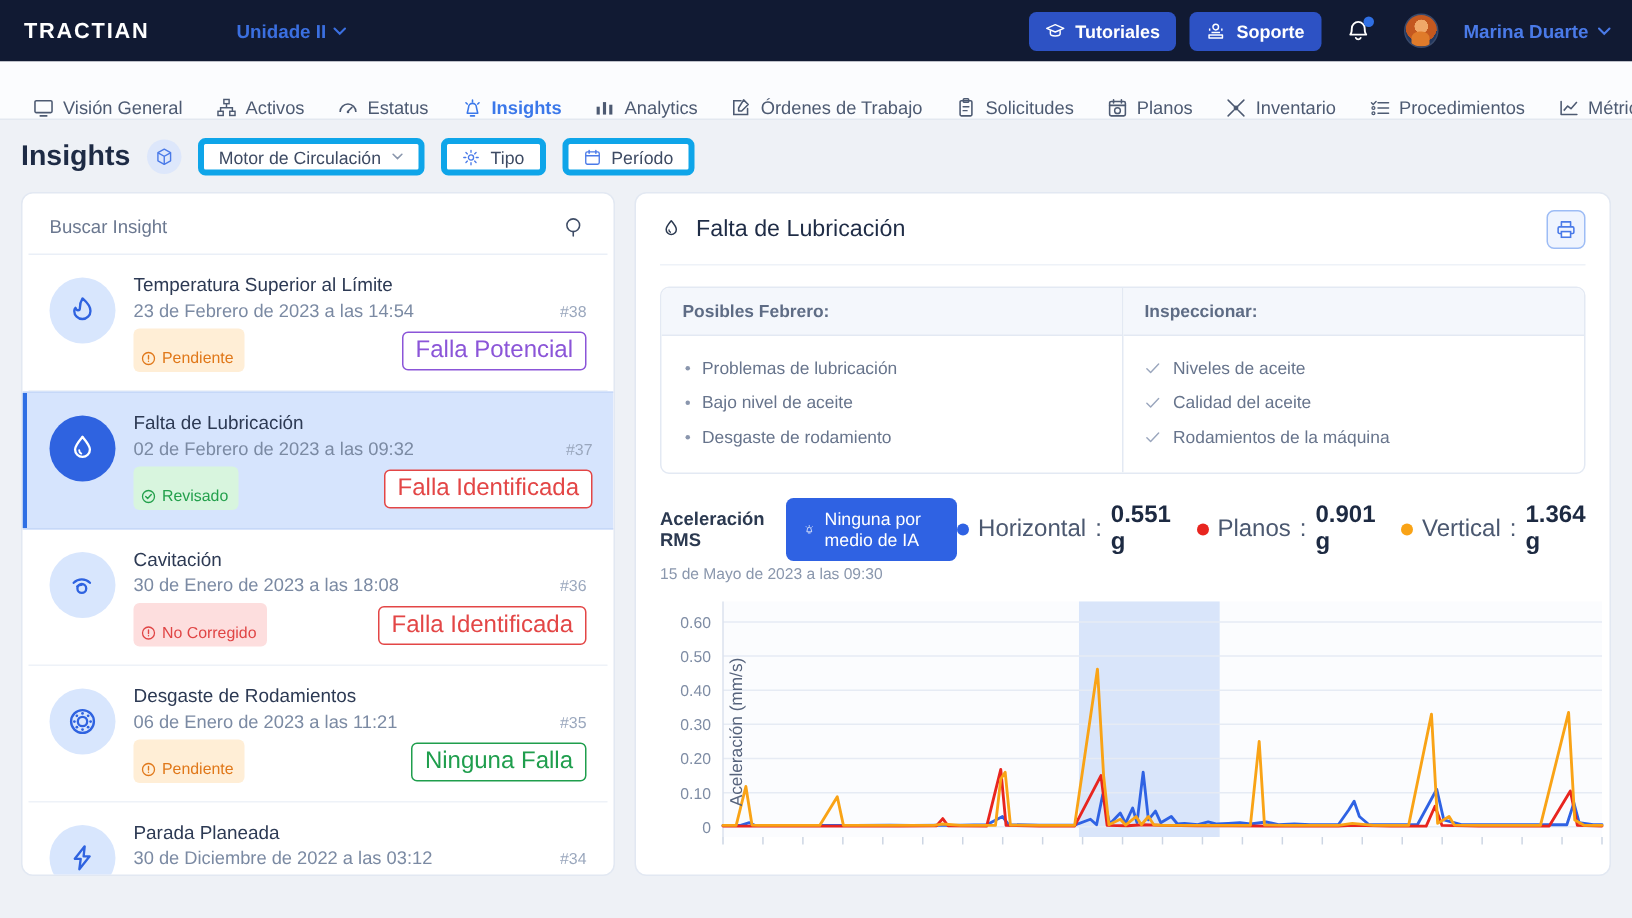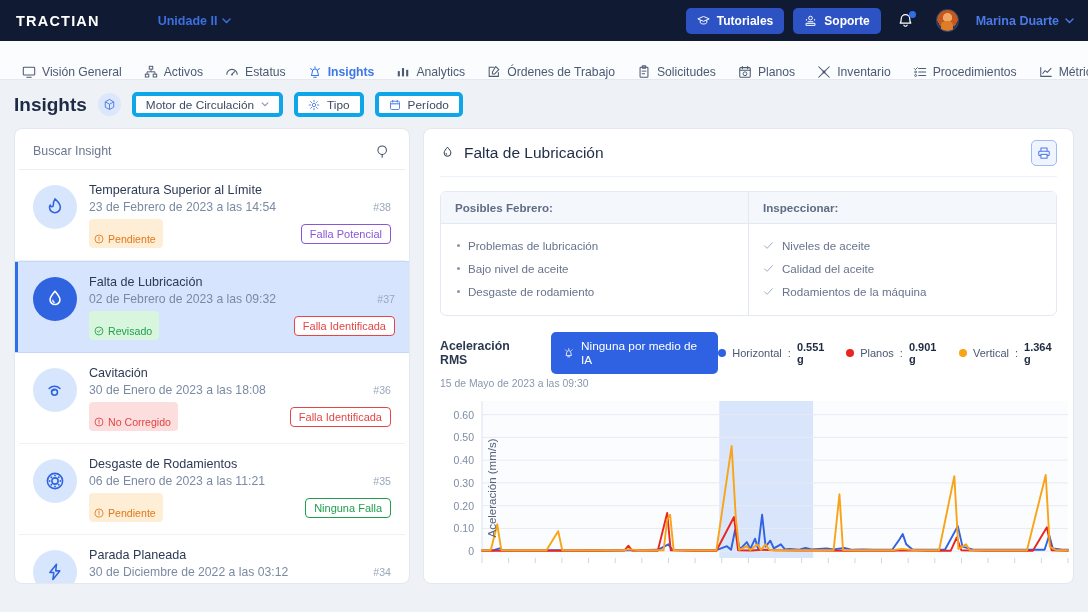--- a/index.html
+++ b/index.html
@@ -119,21 +119,21 @@
   .ins-id { margin-left: auto; font-size: 10.6px; color: #9aa7bd; padding-left:8px;}
   .ins-row3 { display: flex; align-items: center; margin-top: 5px; }
   .status {
     display: inline-flex; align-items: center; gap: 4px;
     font-size: 10.6px; border-radius: 4px; padding: 14px 7px 3px 5px; font-weight: 500;
   }
   .st-pendiente { background: #ffeed6; color: #e0781a; }
   .st-revisado  { background: #d8f5de; color: #23a04c; }
   .st-nocorr    { background: #fddede; color: #e04545; }
   .tag {
-    margin-left: auto; font-size: 11px; border-radius: 4px; padding: 3px 8px;
+    margin-left: auto; font-size: 16px; border-radius: 4px; padding: 3px 8px;
     border: 1px solid; background: #fff; white-space: nowrap; text-align: center;
   }
   .tg-potencial   { color: #8b55d8; border-color: #8b55d8; }
   .tg-identificada{ color: #e34646; border-color: #e34646; }
   .tg-ninguna     { color: #1f9e4d; border-color: #1f9e4d; }
   .tg-parada      { color: #e8761d; border-color: #e8761d; }
   .ins-item.selected .tag { background: #fff; }
 
   
   .right-panel {
@@ -168,21 +168,21 @@
 
   
   .chart-head { display: flex; align-items: center; margin-top: 16px; }
   .chart-label { font-size: 12.3px; font-weight: 700; color: #2b3950; }
   .ai-btn {
     display: flex; align-items: center; gap: 7px; margin-left: 14px;
     background: #2f62e3; color: #fff; font-size: 11.8px; border-radius: 5px;
     padding: 7px 12px; cursor: pointer;
   }
   .legend { margin-left: auto; display: flex; align-items: center; gap: 17px; }
-  .lg { display: flex; align-items: center; gap: 6px; font-size: 11px; color: #4b5straight; color:#4b5870; }
+  .lg { display: flex; align-items: center; gap: 6px; font-size: 16px; color: #4b5straight; color:#4b5870; }
   .lg b { color: #1d2a42; }
   .dot { width: 8px; height: 8px; border-radius: 50%; flex:none;}
   .chart-ts { font-size: 10.4px; color: #8a97ad; margin-top: 4px; }
 
   
   .chart-wrap { position: relative; margin-top: 6px; }
   .chart-svg { display: block; }
 
   .v-axis-title {
     position: absolute; left: 2px; top: 50%; transform: translateY(-50%) rotate(-90deg);

